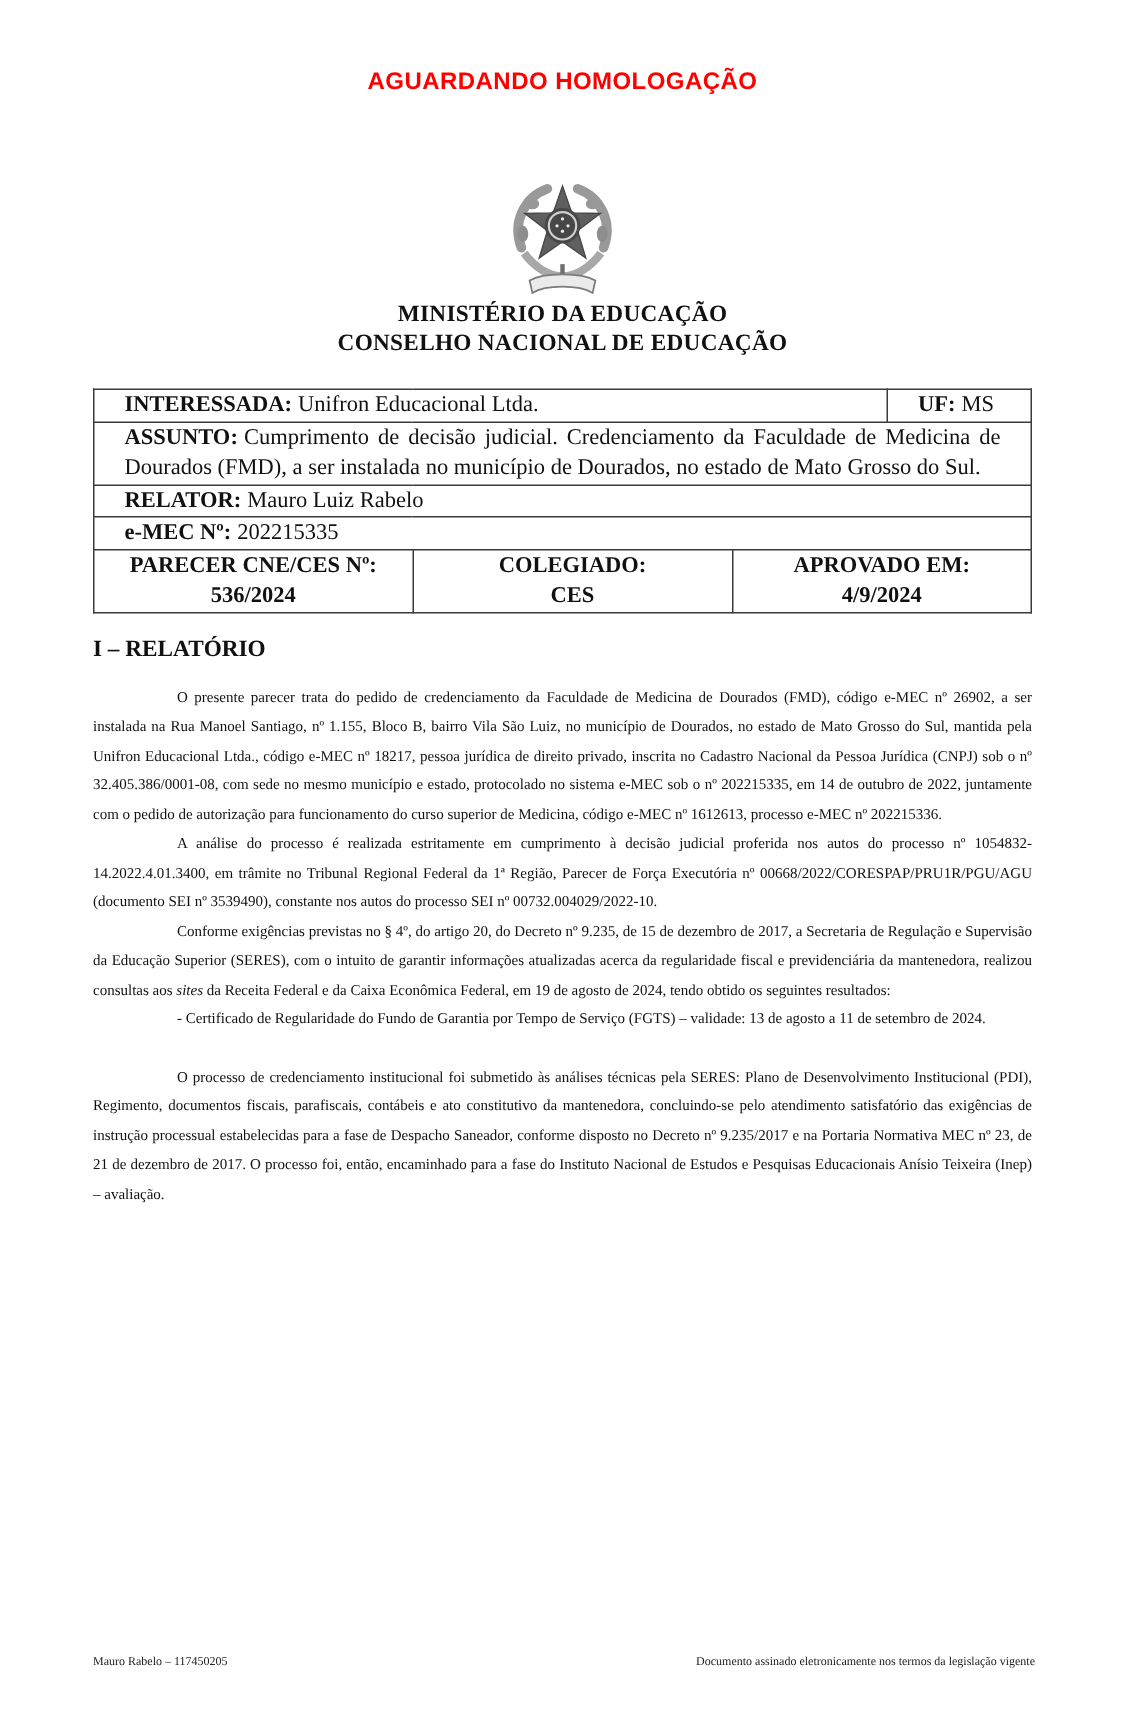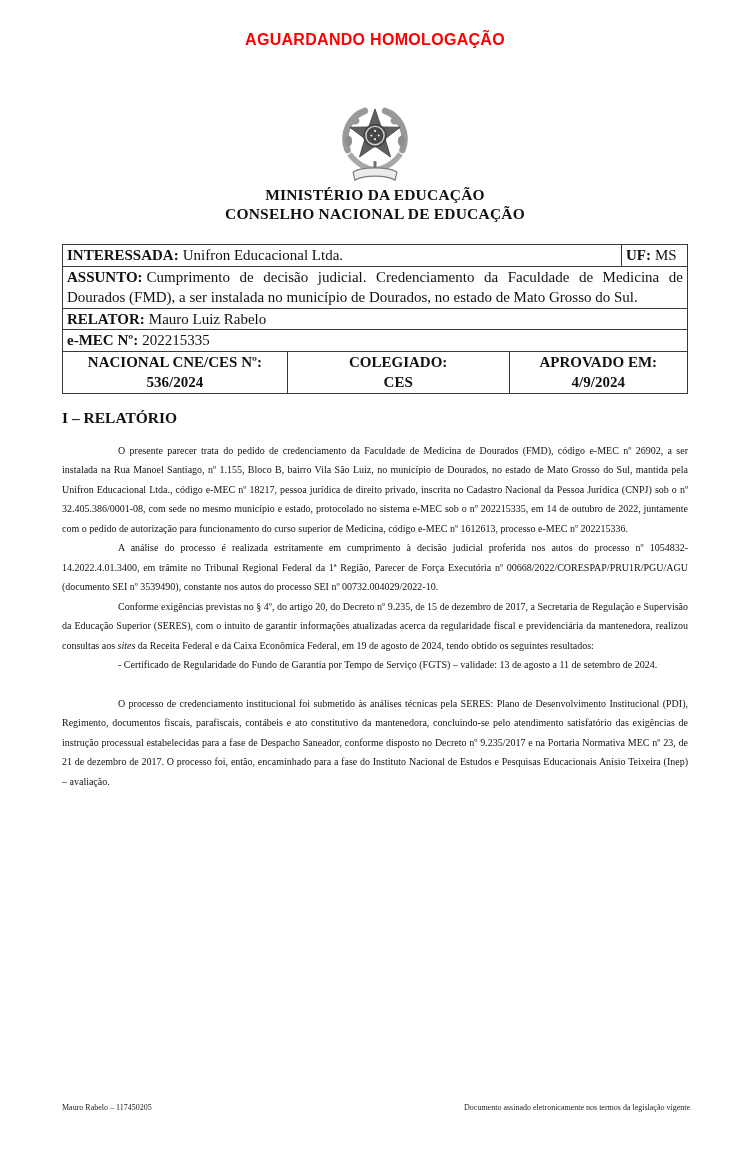--- a/index.html
+++ b/index.html
@@ -6,21 +6,21 @@
   html,body { background:#ffffff; }
   .page {
     position:relative;
     width:750px; height:1150px;
     background:#ffffff;
     font-family:"Liberation Serif", serif;
     color:#111;
     overflow:hidden;
   }
   .banner {
-    padding-top:31px;
+    padding-top:46px;
     text-align:center;
     font-family:"Liberation Sans", sans-serif;
     font-weight:bold;
     font-size:16px;
     letter-spacing:0.3px;
     color:#FF0000;
   }
   .crest-wrap {
     margin-top:50px;
     text-align:center;
@@ -37,21 +37,21 @@
   }
   .content { margin:0 62px; width:626px; }
   table.info {
     width:100%;
     border-collapse:collapse;
     margin-top:21px;
     font-size:15px;
   }
   table.info td {
     border:1.5px solid #3a3a3a;
-    padding:0 4px;
+    padding:0 20px;
     line-height:20.5px;
     vertical-align:top;
   }
   .cell-label { font-weight:bold; padding-right:4px; }
   td.center-bold {
     text-align:center;
     font-weight:bold;
     padding:1px 4px;
     line-height:20px;
   }
@@ -138,21 +138,21 @@
         <td colspan="4" style="text-align:justify;"><span class="cell-label">ASSUNTO:</span><span>Cumprimento de decisão judicial. Credenciamento da Faculdade de Medicina de Dourados (FMD), a ser instalada no município de Dourados, no estado de Mato Grosso do Sul.</span></td>
       </tr>
       <tr>
         <td colspan="4"><span class="cell-label">RELATOR:</span><span>Mauro Luiz Rabelo</span></td>
       </tr>
       <tr>
         <td colspan="4"><span class="cell-label">e-MEC Nº:</span><span>202215335</span></td>
       </tr>
       <tr>
         <td class="center-bold">
-          <div>NACIONAL CNE/CES Nº:</div>
+          <div>PARECER CNE/CES Nº:</div>
           <div>536/2024</div>
         </td>
         <td class="center-bold">
           <div>COLEGIADO:</div>
           <div>CES</div>
         </td>
         <td class="center-bold" colspan="2">
           <div>APROVADO EM:</div>
           <div>4/9/2024</div>
         </td>

